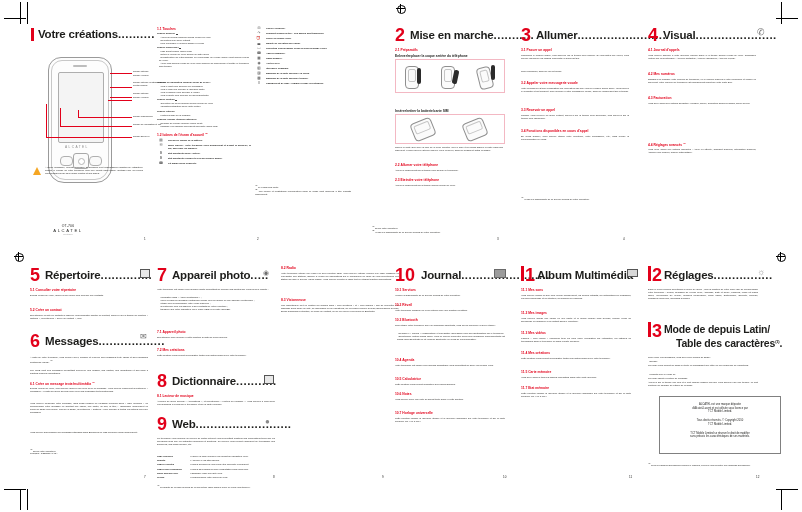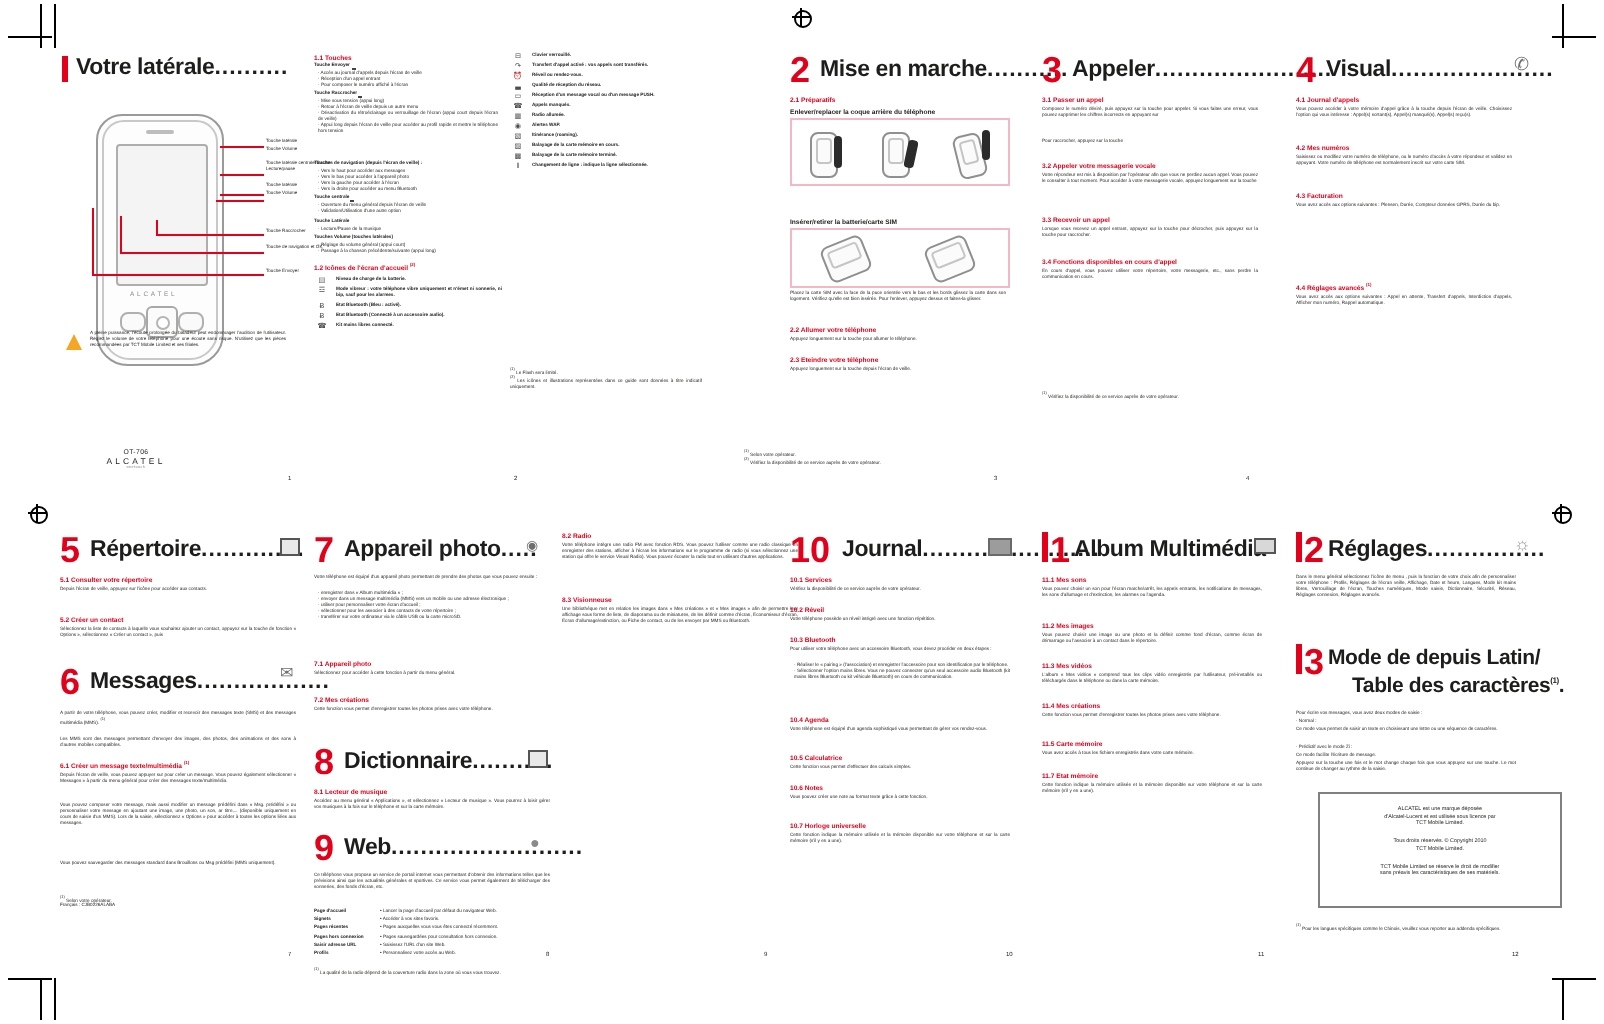--- a/index.html
+++ b/index.html
@@ -82,21 +82,21 @@
       <i></i>
     </div>
   <div class="reg" style="left:14px;top:252px;">
       <i></i>
     </div>
   <div class="reg" style="left:776px;top:252px;">
       <i></i>
     </div>
 
   <div class="redbar" style="left:31px;top:28px;height:13px;"></div>
-  <div class="h1" style="left:38px;top:28px;"><span>Votre latérale</span><span class="dots">..........</span></div>
+  <div class="h1" style="left:38px;top:28px;"><span>Votre créations</span><span class="dots">..........</span></div>
 
   <div class="phone" style="left:48px;top:57px;width:62px;height:124px;">
     <div class="inner"></div>
     <div class="speaker" style="left:24px;top:7px;width:14px;"></div>
     <div class="screen" style="left:9px;top:14px;width:44px;height:69px;"></div>
     <div class="brandtxt" style="left:16px;top:87px;">ALCATEL</div>
     <div class="keydot" style="left:11px;top:98px;width:11px;height:8px;border-radius:4px;"></div>
     <div class="keydot" style="left:40px;top:98px;width:11px;height:8px;border-radius:4px;"></div>
     <div class="navpad" style="left:24px;top:95px;width:14px;height:14px;">
       <div class="navin" style="left:3.5px;top:3.5px;width:5px;height:5px;"></div>
@@ -283,21 +283,21 @@
   <div class="t" style="left:395px;top:169px;width:108px;"><span>Appuyez longuement sur la touche  pour allumer le téléphone.</span></div>
 
   <div class="sh" style="left:395px;top:178px;">2.3  Eteindre votre téléphone</div>
   <div class="t" style="left:395px;top:184px;width:108px;"><span>Appuyez longuement sur la touche  depuis l'écran de veille.</span></div>
 
   <div class="t" style="left:372px;top:225px;width:96px;"><sup>(1)</sup> <span>Selon votre opérateur.</span></div>
   <div class="t" style="left:372px;top:229px;width:96px;"><sup>(2)</sup> <span>Vérifiez la disponibilité de ce service auprès de votre opérateur.</span></div>
   <div class="pgnum" style="left:497px;top:237px;">3</div>
 
   <div class="bignum" style="left:521px;top:26px;">3</div>
-  <div class="h1" style="left:536px;top:29px;"><span>Appeler</span><span class="dots">........................</span></div>
+  <div class="h1" style="left:536px;top:29px;"><span>Allumer</span><span class="dots">........................</span></div>
 
   <div class="sh" style="left:521px;top:48px;">3.1  Passer un appel</div>
   <div class="t" style="left:521px;top:54px;width:108px;"><span>Composez le numéro désiré, puis appuyez sur la touche  pour appeler. Si vous faites une erreur, vous pouvez supprimer les chiffres incorrects en appuyant sur</span></div>
   <div class="t" style="left:521px;top:70px;width:108px;"><span>Pour raccrocher, appuyez sur la touche</span></div>
 
   <div class="sh" style="left:521px;top:81px;">3.2  Appeler votre messagerie vocale</div>
   <div class="t" style="left:521px;top:87px;width:108px;"><span>Votre répondeur est mis à disposition par l'opérateur afin que vous ne perdiez aucun appel. Vous pouvez le consulter à tout moment. Pour accéder à votre messagerie vocale, appuyez longuement sur la touche</span></div>
 
   <div class="sh" style="left:521px;top:108px;">3.3  Recevoir un appel</div>
   <div class="t" style="left:521px;top:114px;width:108px;"><span>Lorsque vous recevez un appel entrant, appuyez sur  la touche  pour décrocher, puis appuyez sur la touche  pour raccrocher.</span></div>

